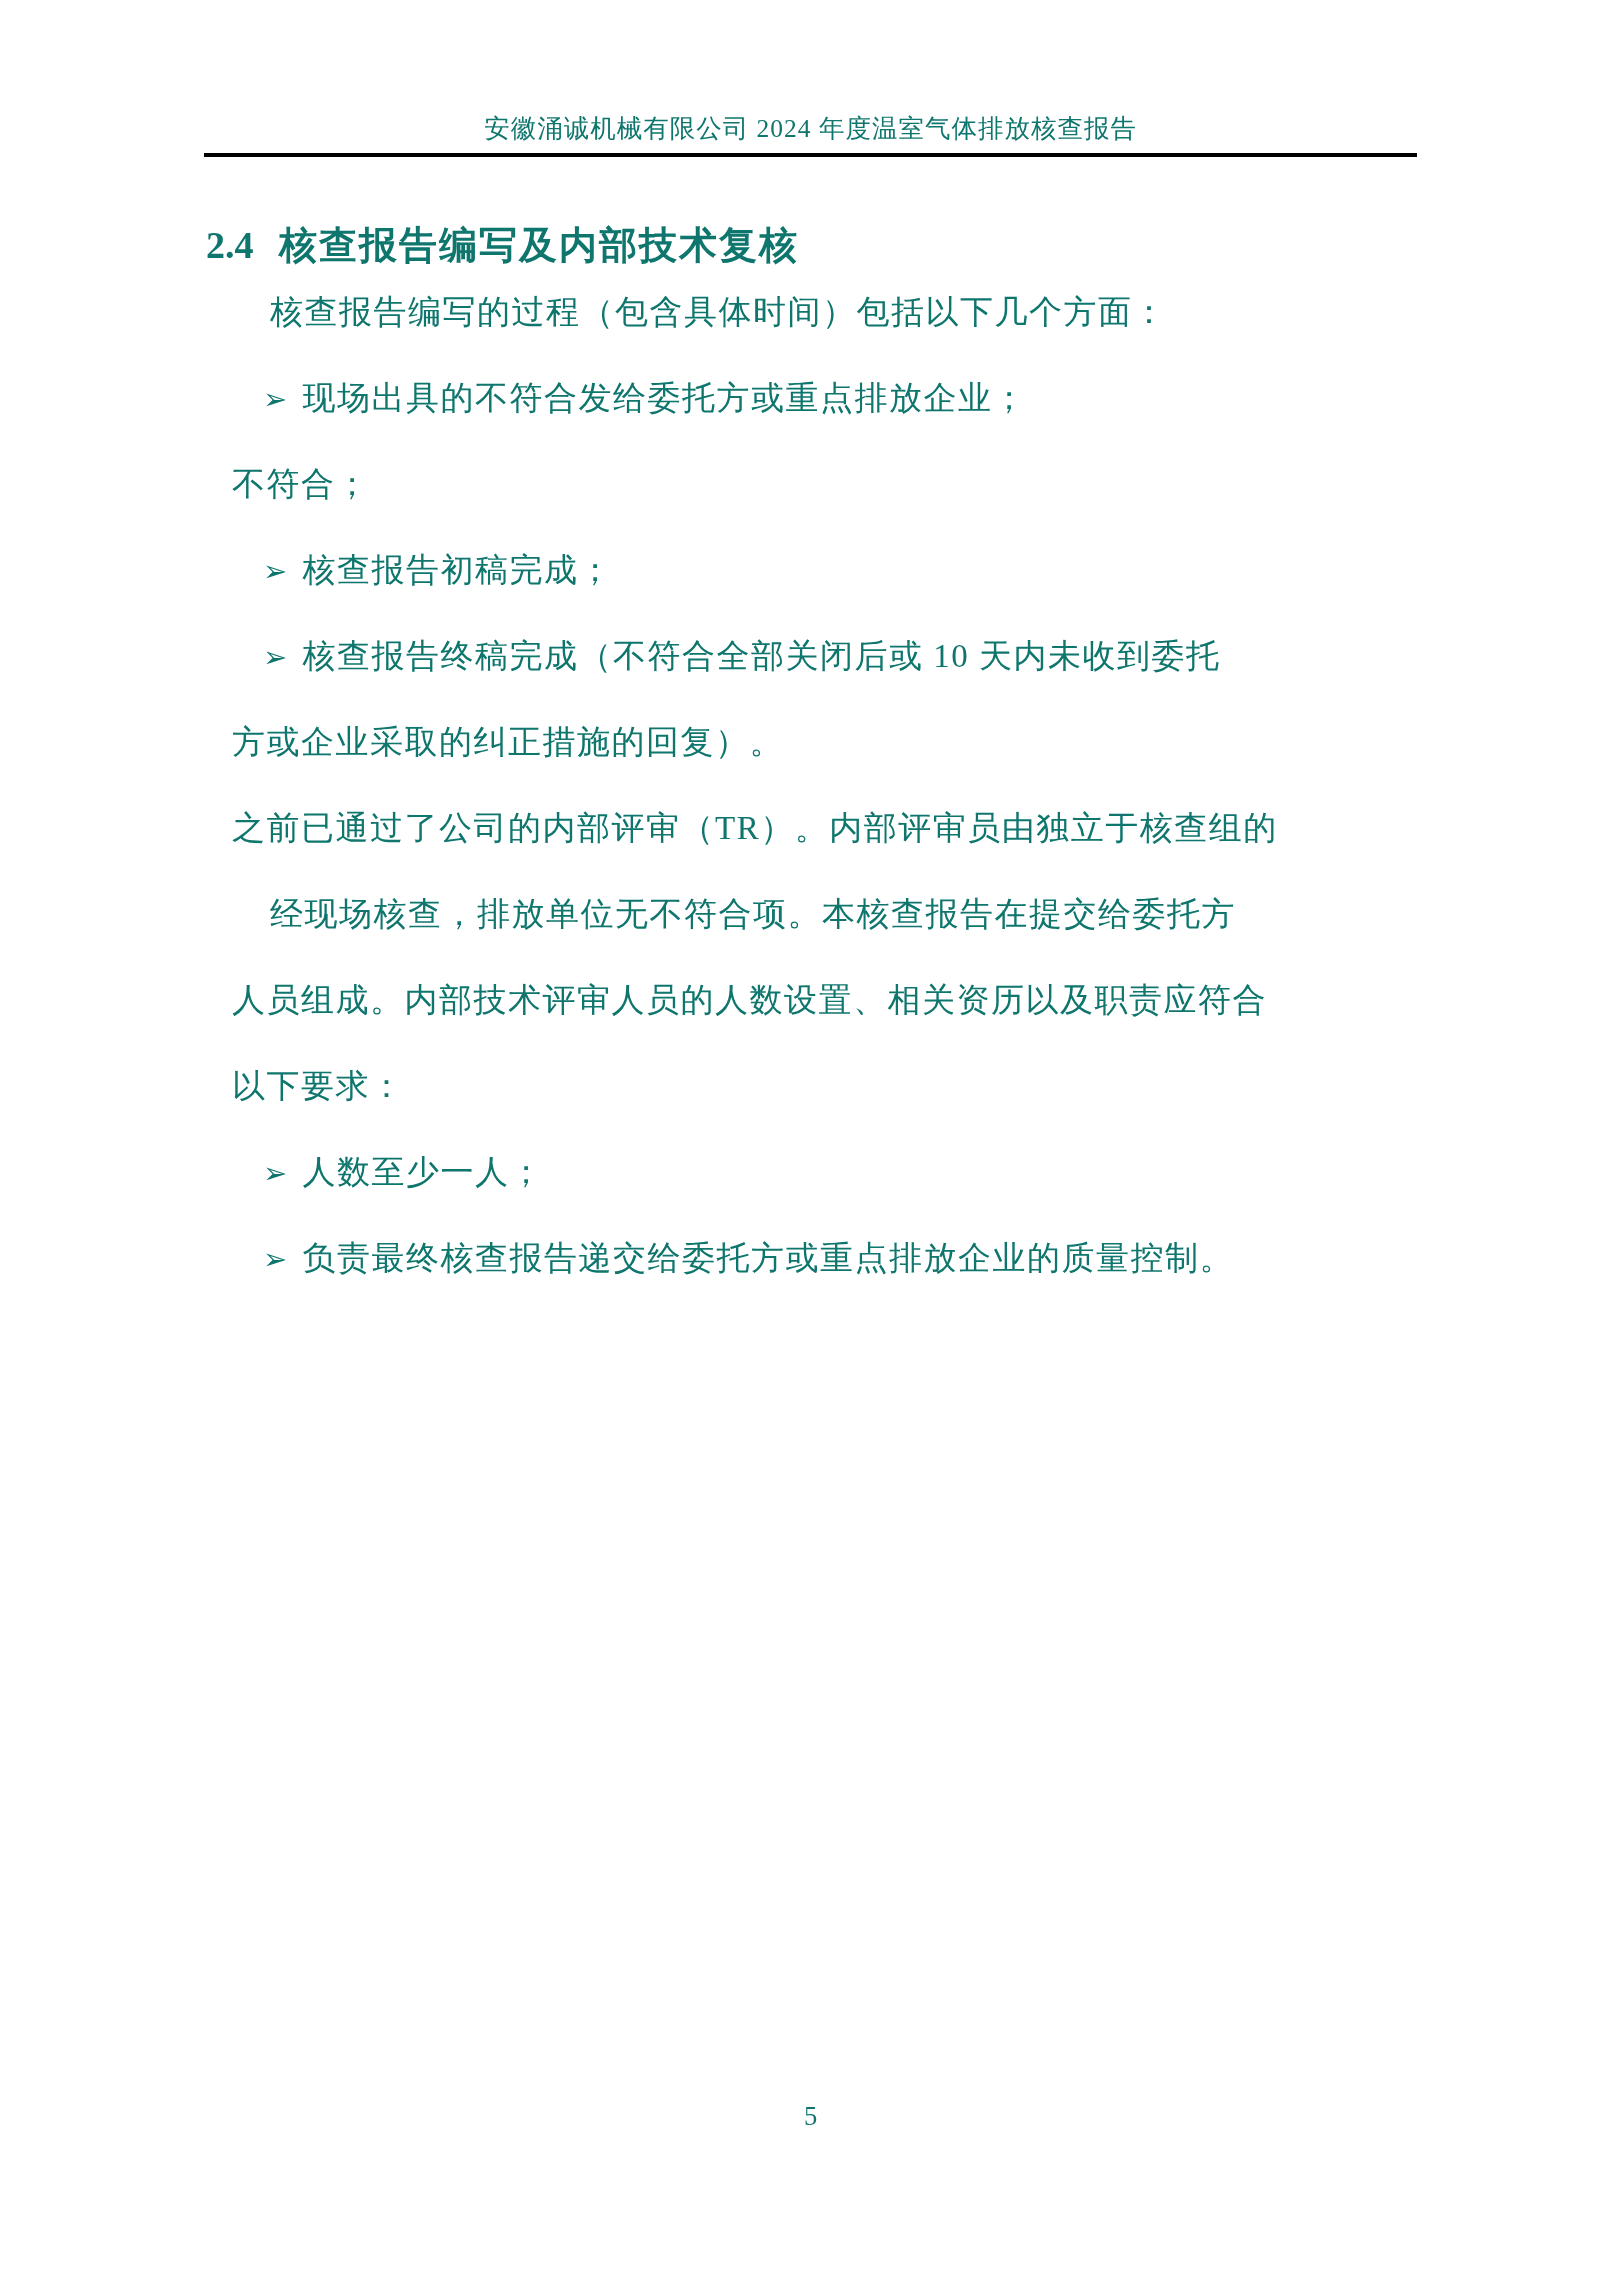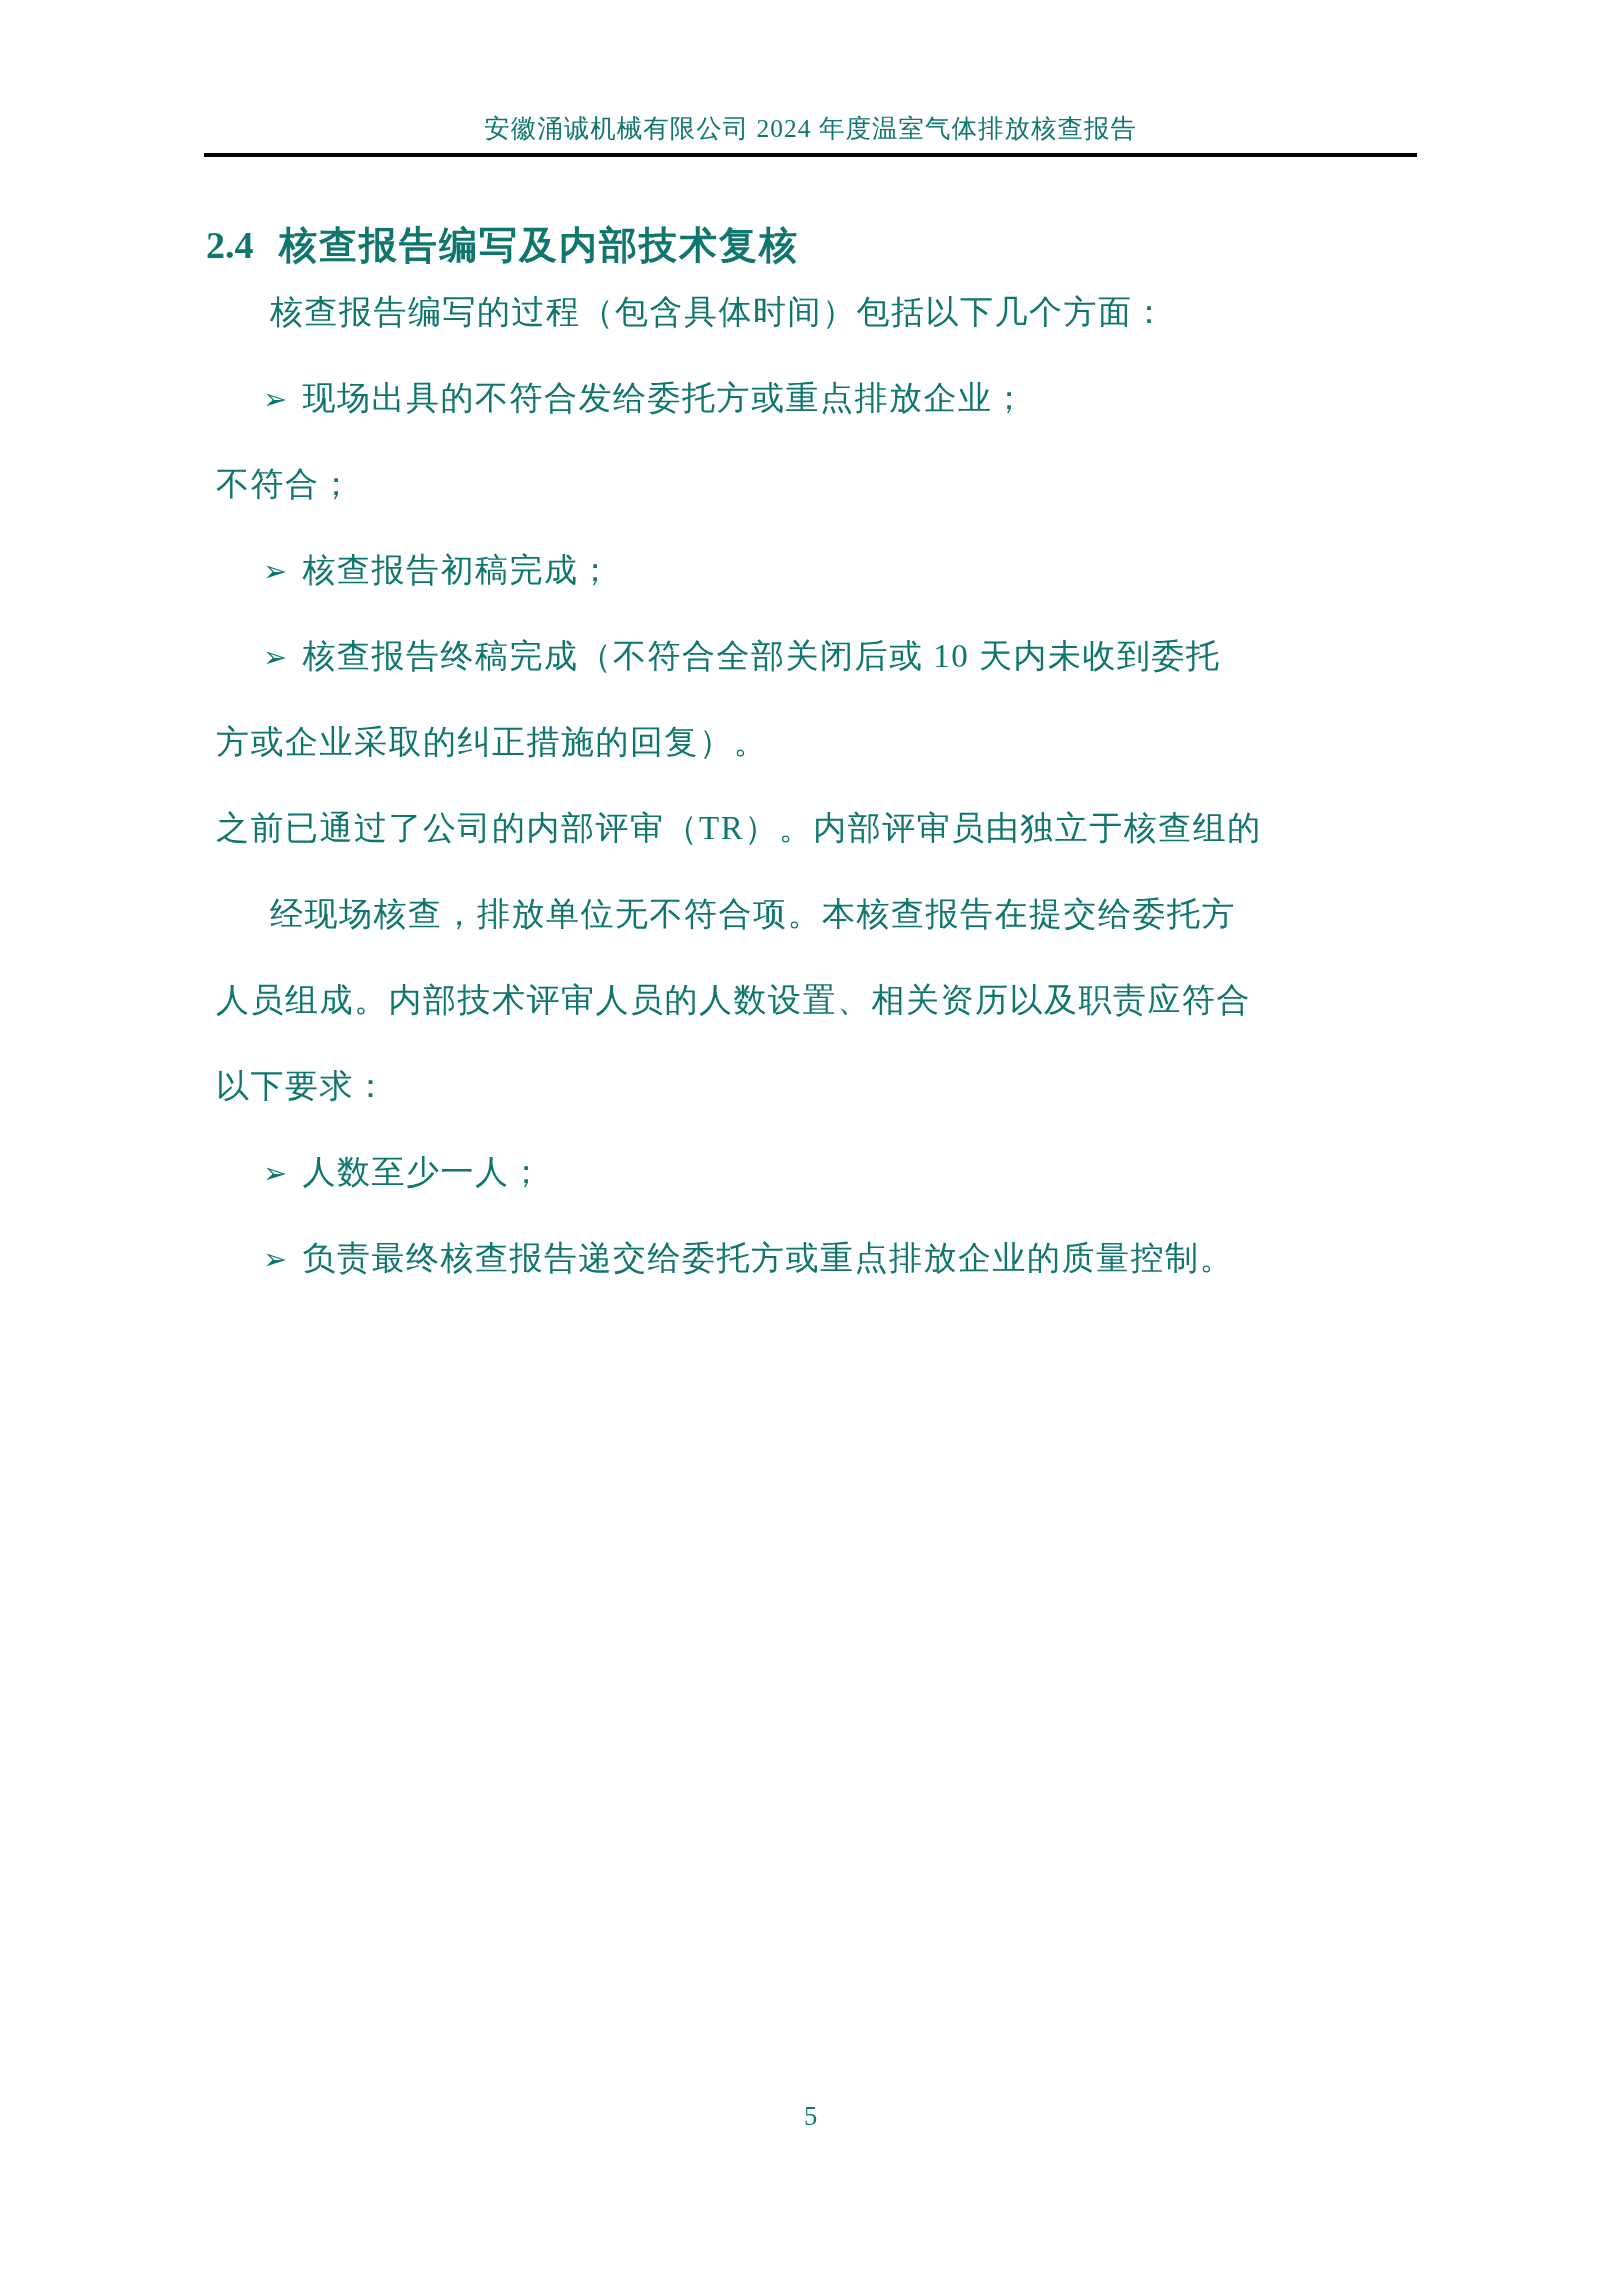--- a/index.html
+++ b/index.html
@@ -60,21 +60,21 @@
     font-size: 33px;
   }
   .line {
     line-height: 86px;
     height: 86px;
     letter-spacing: 1.5px;
     white-space: nowrap;
   }
   .line.indent { padding-left: 54px; }
   .line.bullet { padding-left: 47px; }
-  .line.flush  { padding-left: 0; }
+  .line.flush  { padding-left: 0; margin-left: 16px; }
   .bullet-glyph {
     display: inline-block;
     margin-right: 13.7px;
     font-family: "DejaVu Sans", sans-serif;
     font-size: 29px;
   }
   .page-number {
     position: absolute;
     top: 2099px;
     left: 0;

